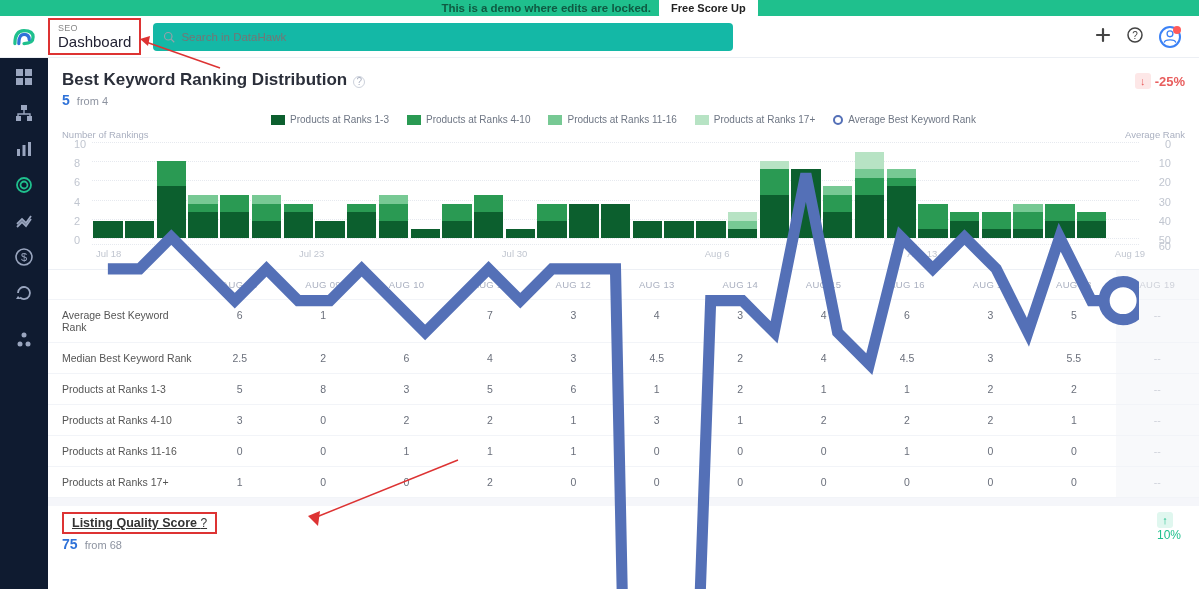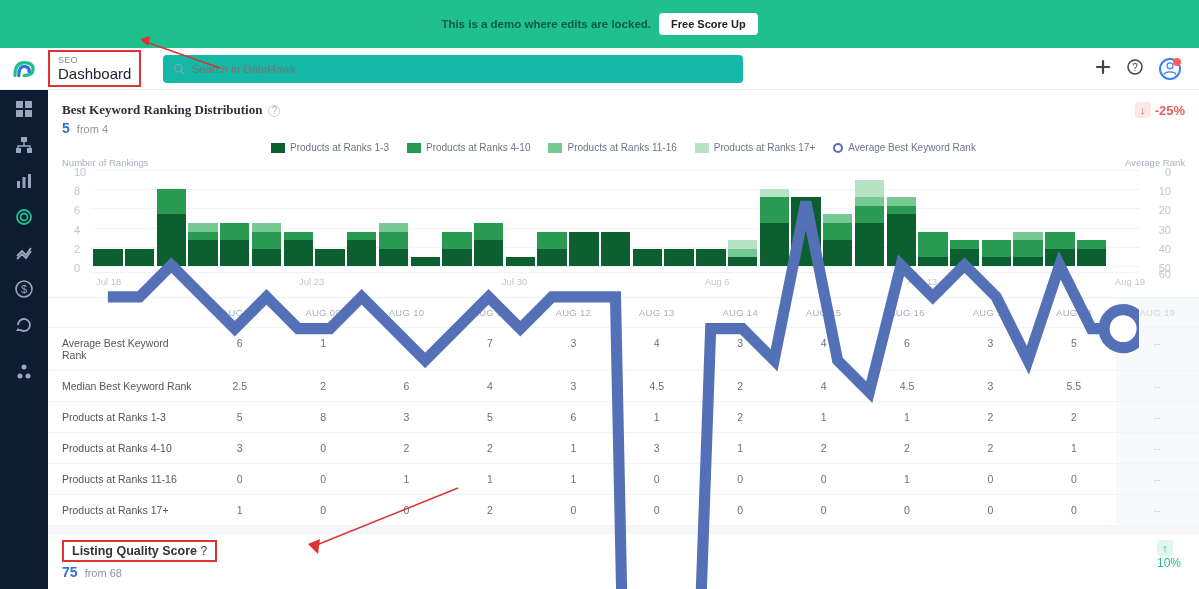--- a/index.html
+++ b/index.html
@@ -1,41 +1,41 @@
 <!DOCTYPE html>
 <html><head>
 <meta charset="utf-8">
 <style>
   * { box-sizing: border-box; margin: 0; padding: 0; }
   body { font-family: -apple-system, BlinkMacSystemFont, "Segoe UI", Arial, sans-serif; font-size: 12px; color: #333; background: #f5f6fa; width: 1199px; }
-  .banner { background: #1fc08d; color: #fff; height: 48px; display: flex; align-items: center; justify-content: center; font-size: 11.5px; }
+  .banner { background: #1fc08d; color: #fff; height: 16px; display: flex; align-items: center; justify-content: center; font-size: 11.5px; }
   .banner .lock { font-weight: 700; color: #0f5a42; margin-right: 8px; }
   .banner .cta { font-weight: 600; margin-right: 12px; }
   .banner button { background: #fff; border: none; border-radius: 4px; padding: 5px 12px; font-size: 11px; font-weight: 700; color: #222; cursor: pointer; }
   .header { background: #fff; height: 42px; display: flex; align-items: center; border-bottom: 1px solid #eceff4; }
   .logo { width: 48px; display: flex; align-items: center; justify-content: center; }
   .logo svg { width: 26px; height: 26px; }
-  .page-title { border: 2px solid #d33; padding: 3px 8px; position: relative; margin-right: 14px; }
+  .page-title { border: 2px solid #d33; padding: 3px 8px; position: relative; margin-right: 4px; }
   .page-title .crumb { font-size: 9px; color: #888; text-transform: uppercase; letter-spacing: .3px; }
   .page-title .title { font-size: 15px; color: #223; }
   .search { flex: 1; max-width: 580px; margin-left: 8px; }
   .search-box { background: #14b8a6; border-radius: 4px; height: 28px; display: flex; align-items: center; padding: 0 10px; color: #9aa0aa; }
   .search-box svg { width: 12px; height: 12px; margin-right: 6px; }
   .search-box input { border: none; background: transparent; font-size: 11.5px; flex: 1; outline: none; color: #444; }
   .header-right { margin-left: auto; display: flex; align-items: center; gap: 16px; padding-right: 18px; color: #555; }
   .header-right svg { width: 16px; height: 16px; }
   .avatar { width: 22px; height: 22px; border-radius: 50%; border: 2px solid #3b82f6; position: relative; }
   .avatar::after { content: ""; position: absolute; top: -2px; right: -2px; width: 8px; height: 8px; border-radius: 50%; background: #ff5b5b; }
   .app { display: flex; }
   .sidebar { width: 48px; background: #0f1b30; min-height: 560px; display: flex; flex-direction: column; align-items: center; padding-top: 10px; gap: 18px; }
   .nav-icon { width: 18px; height: 18px; color: #9aa6bf; display: flex; align-items: center; justify-content: center; }
   .nav-icon.active { color: #1fc08d; }
   .main { flex: 1; background: #fff; padding: 8px 0 0 0; }
   .card-header { display: flex; align-items: baseline; padding: 4px 14px 2px 14px; position: relative; }
-  .card-header .card-title { font-size: 13px; font-weight: 700; color: #2b2f3a; font-family: Liberation Serif, serif; }
+  .card-header .card-title { font-size: 17px; font-weight: 700; color: #2b2f3a; }
   .card-header .help { margin-left: 6px; color: #aab0c0; font-size: 10px; border: 1px solid #cdd2dc; border-radius: 50%; width: 12px; height: 12px; display: inline-flex; align-items: center; justify-content: center; }
   .card-header .delta { margin-left: auto; display: flex; align-items: center; gap: 4px; font-size: 13px; font-weight: 600; }
   .delta.neg { color: #e85d5d; }
   .delta.pos { color: #1fc08d; }
   .delta .arrow-bg { width: 16px; height: 16px; background: #fde7e7; border-radius: 3px; display: flex; align-items: center; justify-content: center; font-size: 11px; }
   .delta.pos .arrow-bg { background: #e0f7ef; }
   .sub-metric { padding: 0 14px 4px 14px; font-size: 11px; color: #8d93a0; }
   .sub-metric .num { color: #2f72d8; font-size: 14px; font-weight: 600; margin-right: 4px; }
   .legend { display: flex; align-items: center; justify-content: center; gap: 18px; font-size: 10px; color: #6e7684; margin: 2px 0 4px 0; }
   .legend .item { display: flex; align-items: center; gap: 5px; }
@@ -61,21 +61,21 @@
   .seg.vl { background: #b7e3c4; }
   .rank-line { position: absolute; left: 30px; right: 46px; top: 0; bottom: 10px; pointer-events: none; }
   .x-labels { display: flex; justify-content: space-between; padding: 0 40px 4px 34px; font-size: 9.5px; color: #c1c6d0; }
   .table-wrap { border-top: 1px solid #edf0f5; margin-top: 6px; overflow-x: hidden; }
   .grid { display: grid; grid-template-columns: 150px repeat(12, 1fr); }
   .grid > div { padding: 9px 6px; font-size: 10.5px; border-bottom: 1px solid #f2f4f8; text-align: center; color: #6a6f7b; }
   .grid .rowhdr { text-align: left; padding-left: 14px; color: #555; font-weight: 500; }
   .grid .colhdr { font-size: 9.5px; color: #aab0c0; text-transform: uppercase; letter-spacing: .3px; }
   .grid .dim { background: #f8f9fb; color: #cfd2da; }
   .section-divider { height: 8px; background: #f5f6fa; }
-  .lqs-title-box { border: 2px solid #d33; display: inline-block; padding: 2px 8px; margin-left: 10px; }
+  .lqs-title-box { border: 2px solid #d33; display: inline-block; padding: 2px 8px; margin-left: 10px; text-decoration: underline; }
   .annot-arrow { position: absolute; pointer-events: none; }
 </style>
 </head>
 <body>
 
 <div class="banner">
   <span class="lock">This is a demo where edits are locked.</span>
   <button>Free Score Up</button>
 </div>
 

